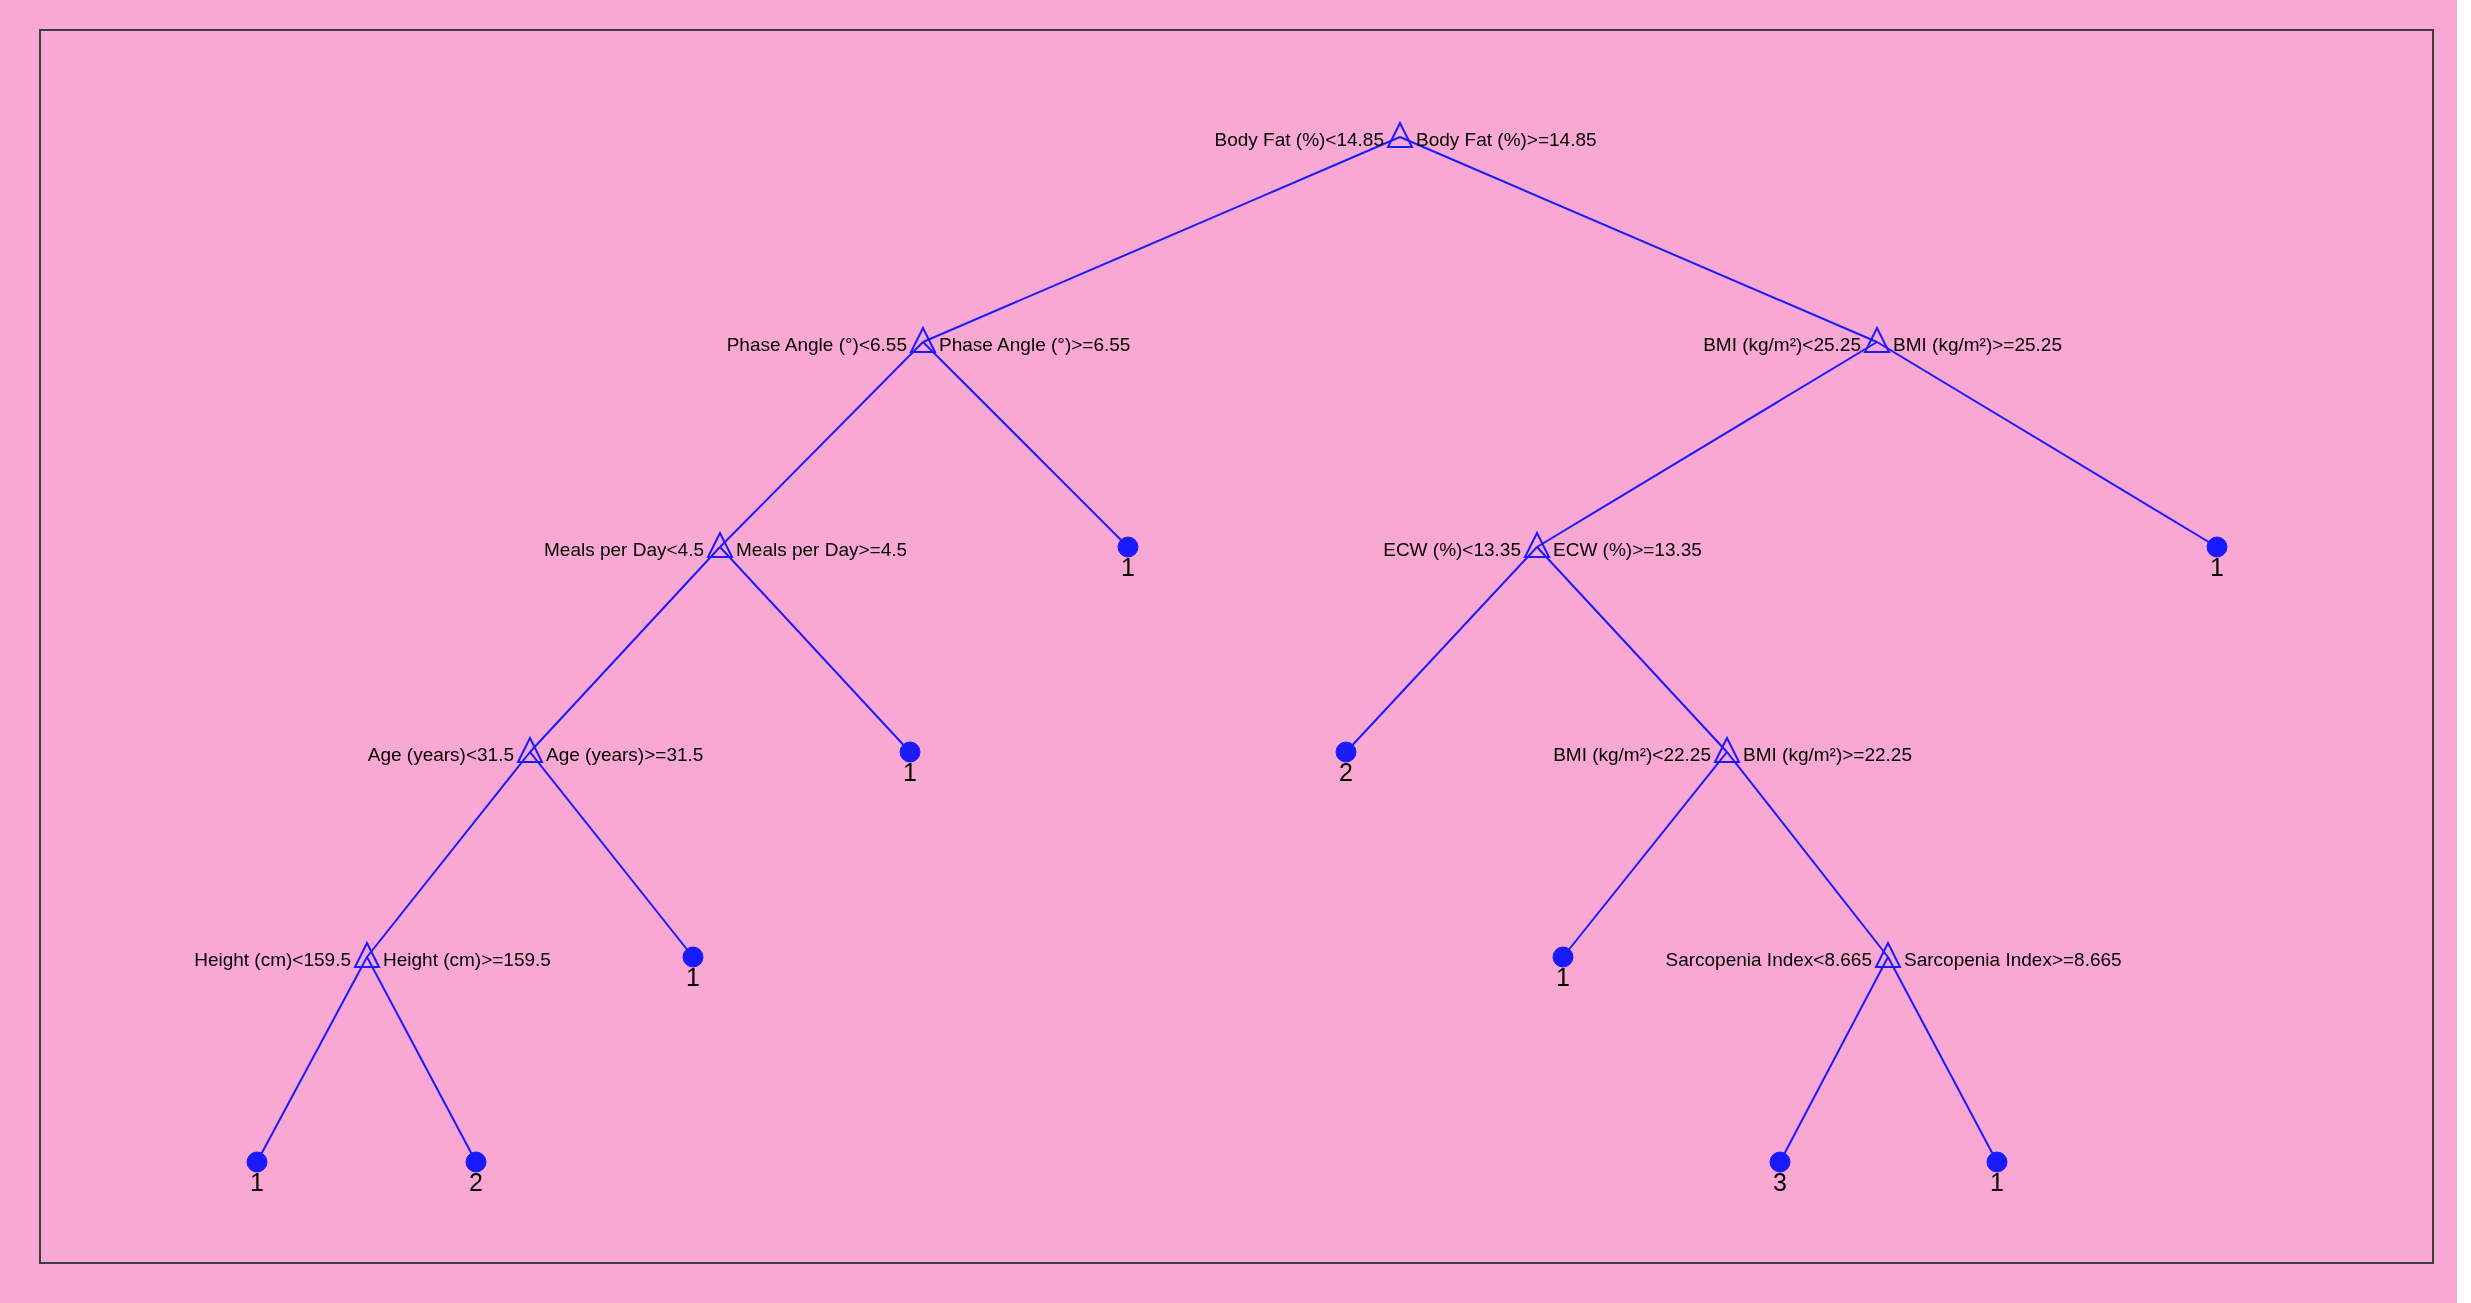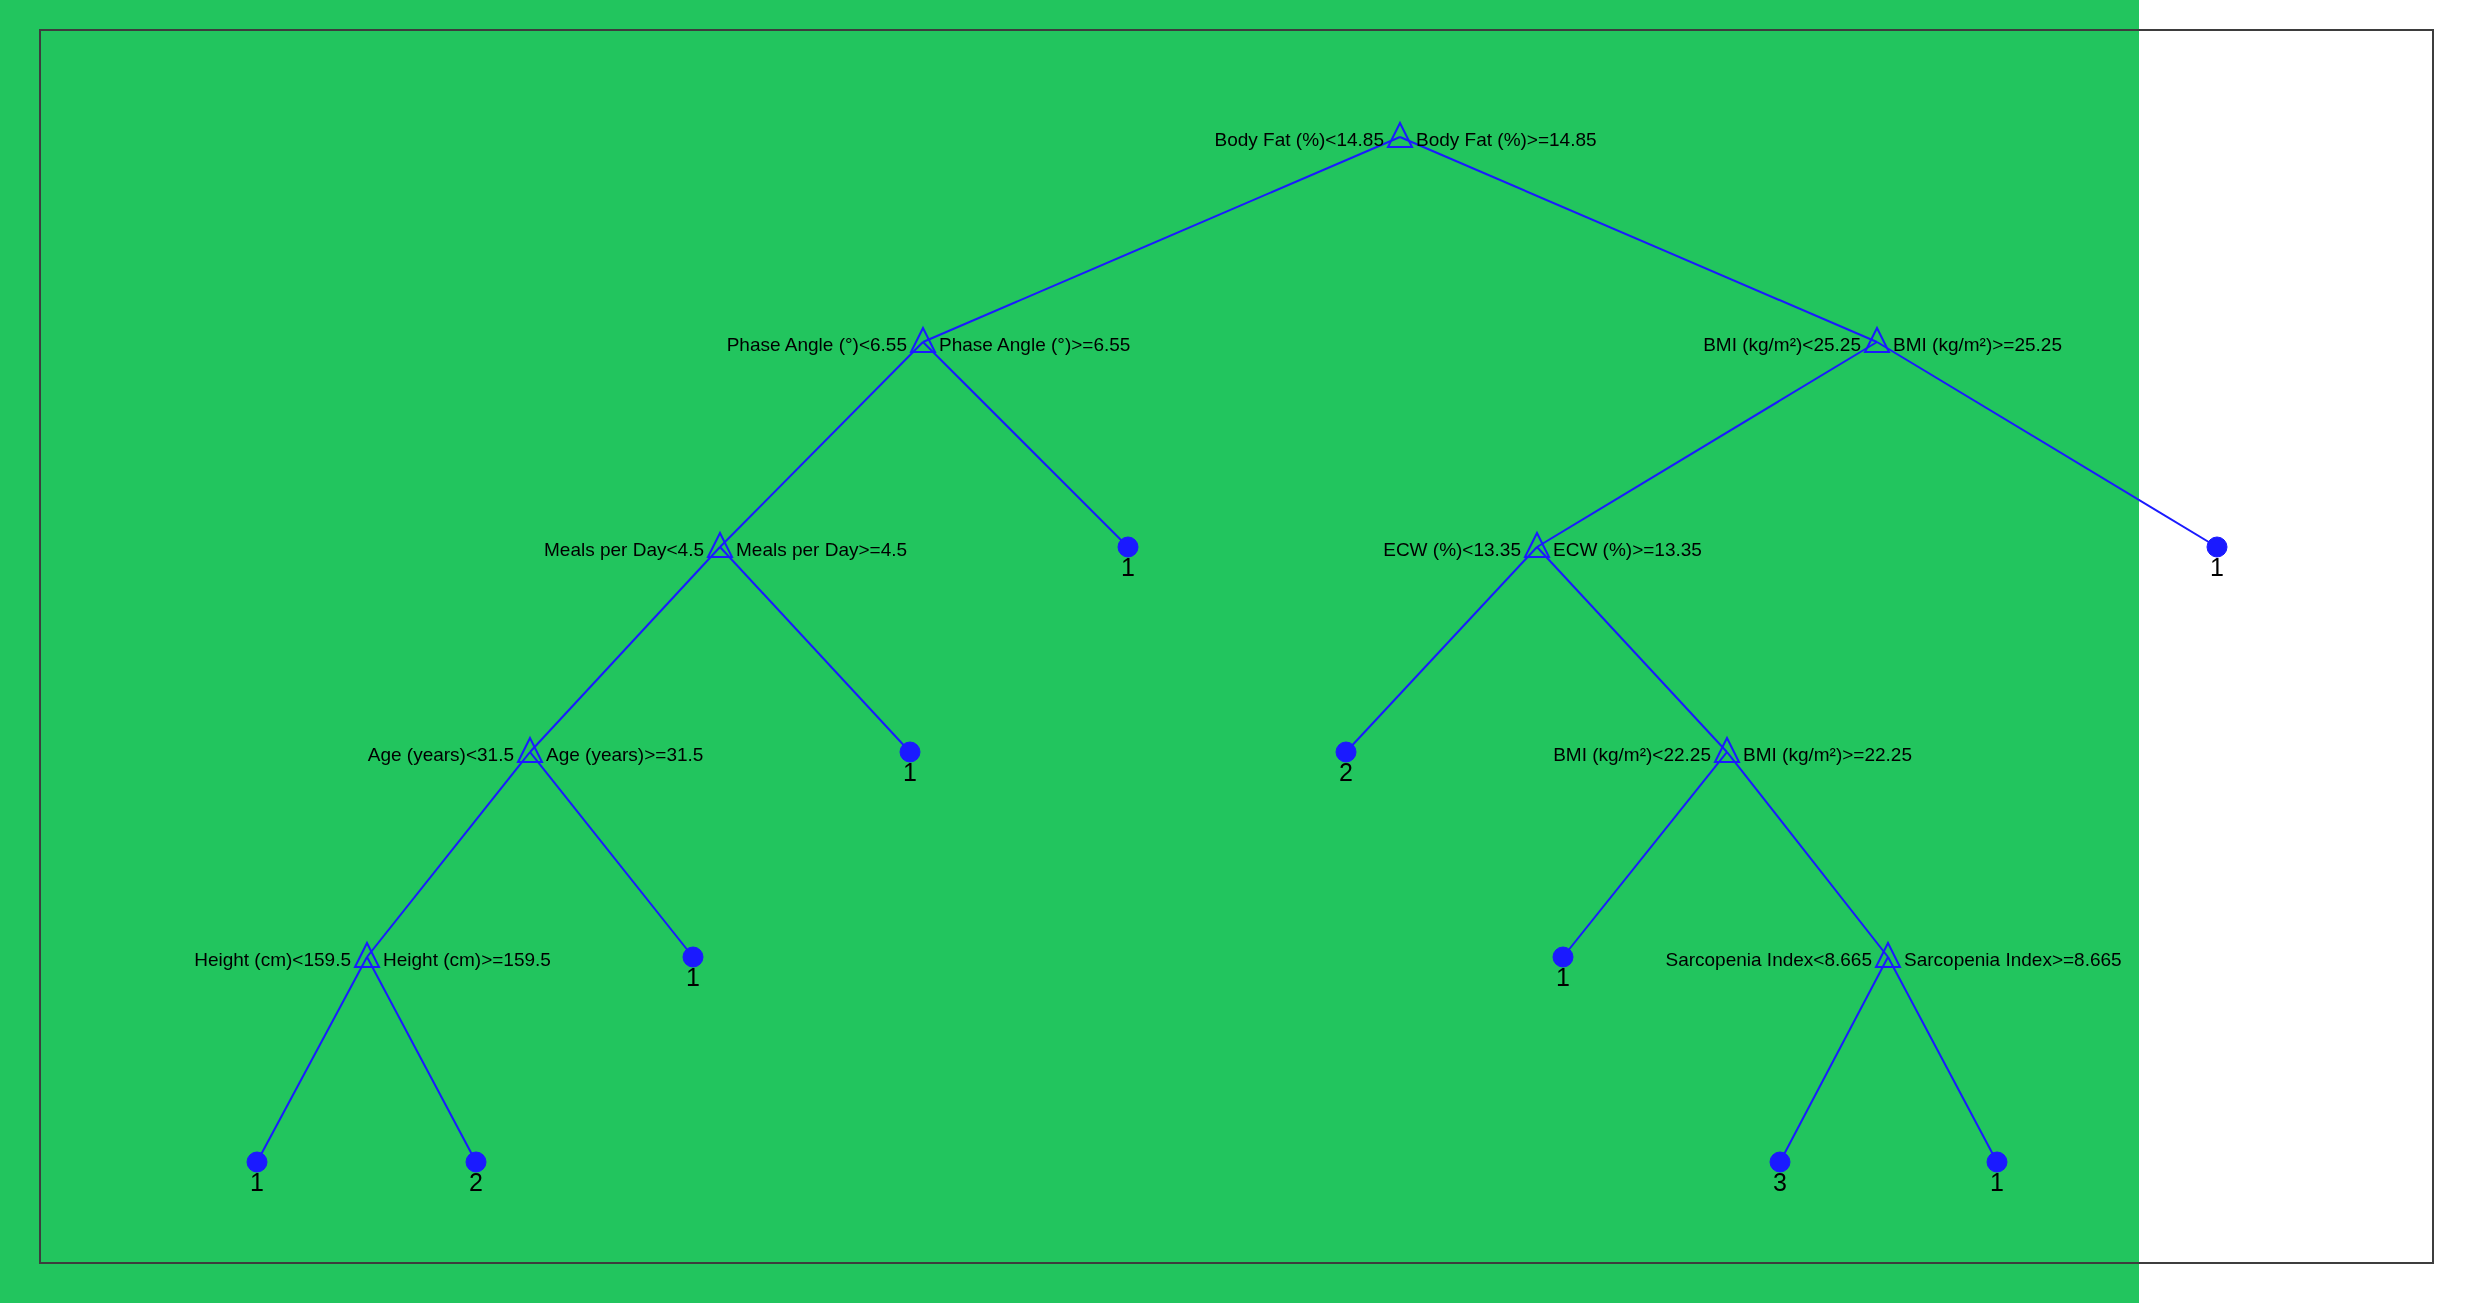--- a/index.html
+++ b/index.html
@@ -6,23 +6,23 @@
     margin: 0;
     padding: 0;
     background: #ffffff;
     width: 2471px;
     height: 1303px;
     overflow: hidden;
     font-family: "Liberation Sans", sans-serif;
   }
   .figure-window {
     position: relative;
-    width: 2139px;
+    width: 2457px;
     height: 1303px;
-    background: #22c55e;
+    background: #f9a8d4;
   }
   svg { display: block; }
   text {
     font-family: "Liberation Sans", sans-serif;
     fill: #000000;
   }
   .split-label { font-size: 19px; }
   .leaf-label  { font-size: 25px; }
 </style>
 </head>

